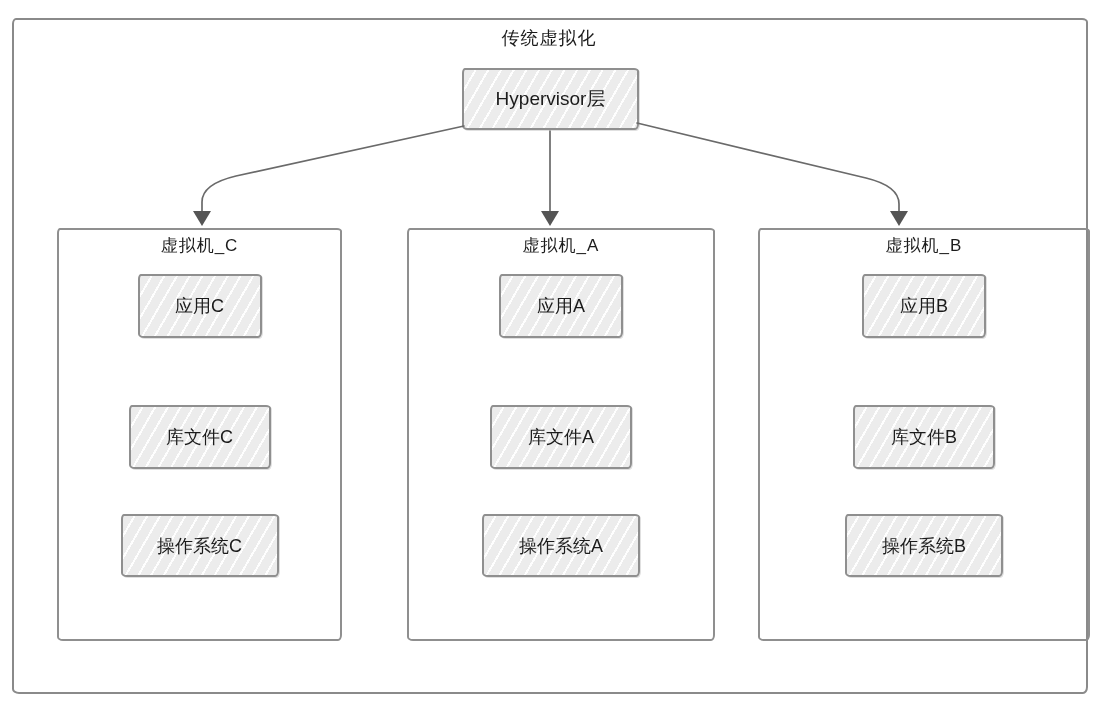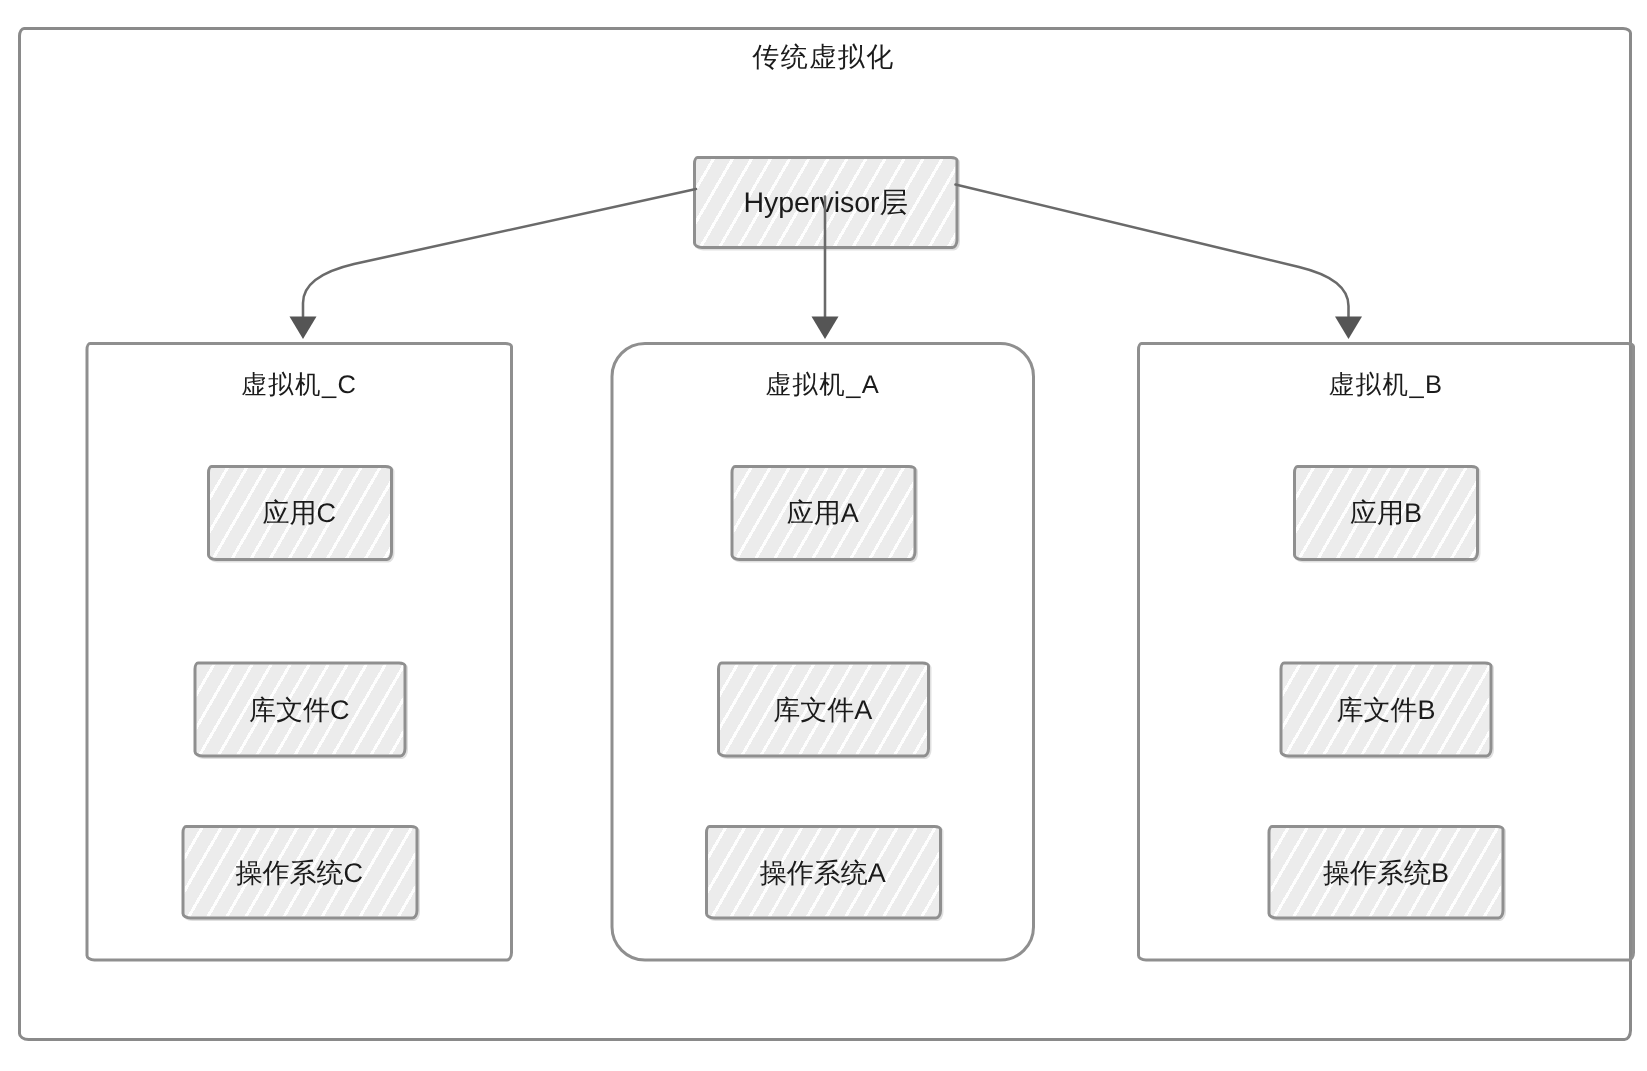--- a/index.html
+++ b/index.html
@@ -37,40 +37,40 @@
     position:absolute;
     background:
       repeating-linear-gradient(120deg,
         rgba(255,255,255,0) 0px, rgba(255,255,255,0) 9px,
         rgba(255,255,255,0.95) 9px, rgba(255,255,255,0.95) 11px),
       var(--box-fill);
     border:2px solid var(--box-border);
     border-radius:3px 5px 4px 6px / 5px 3px 6px 4px;
     box-shadow:1px 1px 0 rgba(0,0,0,0.12);
     display:flex;align-items:center;justify-content:center;
-    font-size:18px;color:var(--text);margin-top:36px;
+    font-size:18px;color:var(--text);
   }
 
   .hypervisor{left:462px;top:68px;width:177px;height:62px;font-size:19px;}
 
   .connectors{position:absolute;left:0;top:0;width:1098px;height:714px;pointer-events:none;}
 
   .vm{
     position:absolute;top:228px;height:413px;
     border:2px solid var(--box-border);
     border-radius:3px 5px 4px 6px / 5px 3px 6px 4px;
     background:transparent;
   }
   .vm-c{left:57px;width:285px;}
-  .vm-a{left:407px;width:283px;border-radius:23px;}
+  .vm-a{left:407px;width:308px;}
   .vm-b{left:758px;width:332px;}
 
   .vm-title{
     position:absolute;left:0;top:4px;width:100%;
-    text-align:center;font-size:17px;letter-spacing:1px;color:var(--text);margin-top:11px;
+    text-align:center;font-size:17px;letter-spacing:1px;color:var(--text);
   }
 
   .inner{left:50%;transform:translateX(-50%);text-align:center;}
   .inner.app{top:44px;width:124px;height:64px;}
   .inner.lib{top:175px;width:142px;height:64px;}
   .inner.os{top:284px;width:158px;height:63px;}
 </style>
 </head>
 <body>
 

